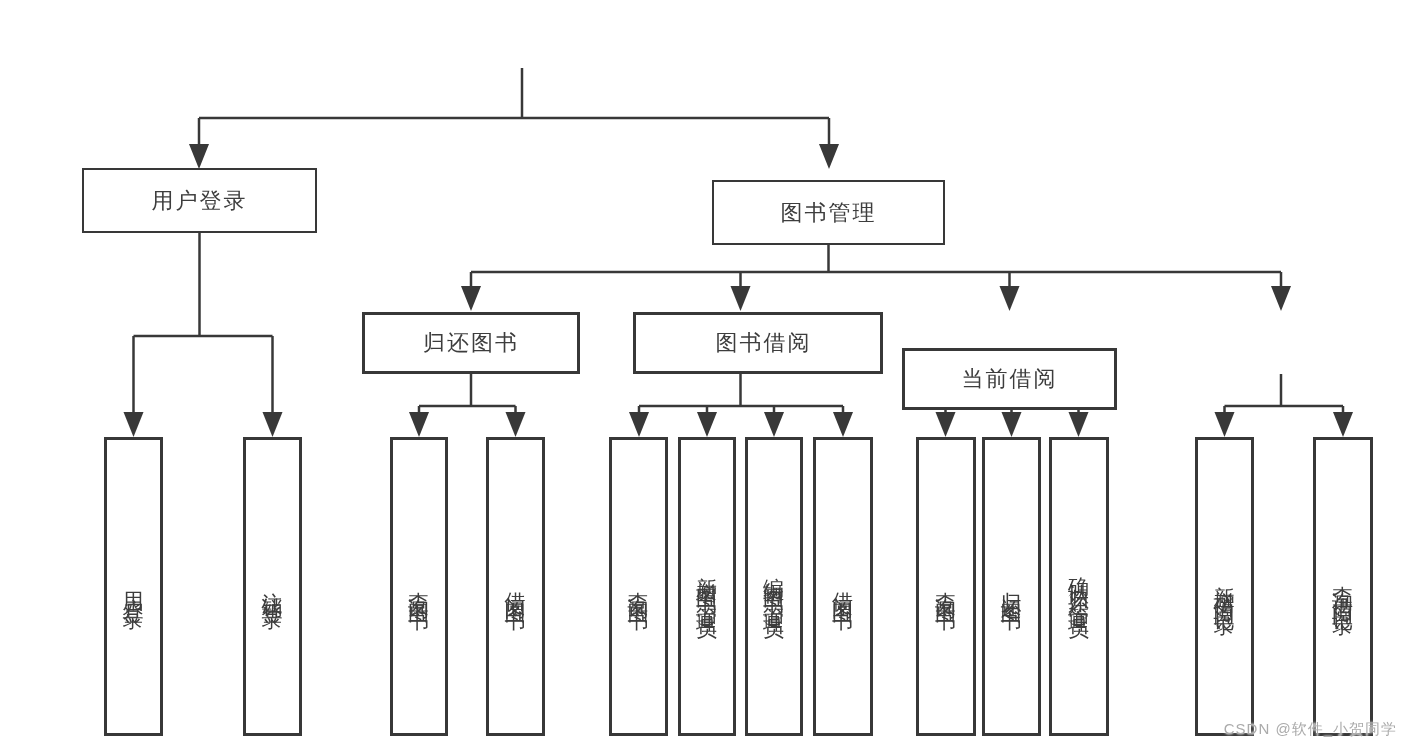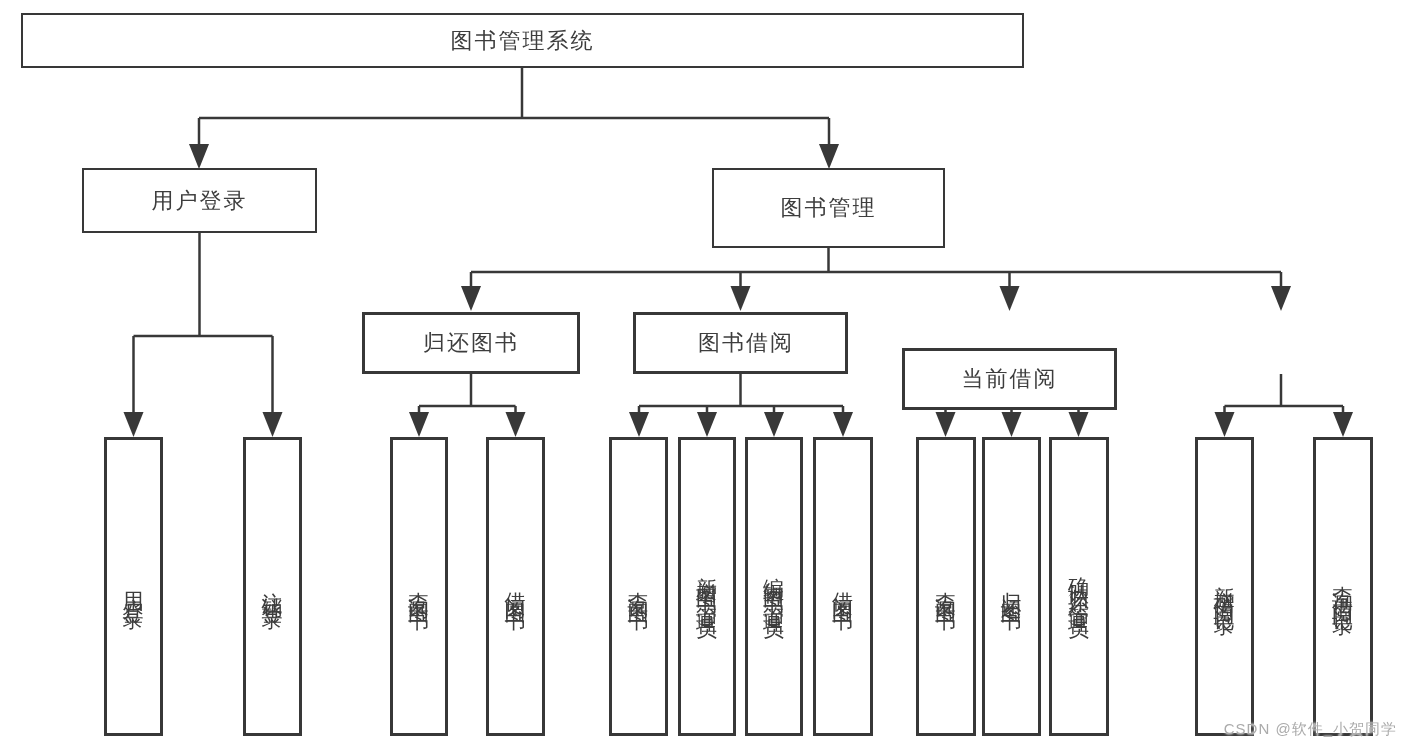--- a/index.html
+++ b/index.html
@@ -109,27 +109,26 @@
       <polygon points="764,412 784,412 774,437"></polygon>
       <polygon points="833,412 853,412 843,437"></polygon>
       <polygon points="935.5,412 955.5,412 945.5,437"></polygon>
       <polygon points="1001.5,412 1021.5,412 1011.5,437"></polygon>
       <polygon points="1068.5,412 1088.5,412 1078.5,437"></polygon>
       <polygon points="1214.5,412 1234.5,412 1224.5,437"></polygon>
       <polygon points="1333,412 1353,412 1343,437"></polygon>
     </g>
   </svg>
 
-  <div class="node h root" style="left:21px;top:13px;width:1003px;height:55px;">图书管理系统</div>
 
   <div class="node h l2" style="left:82px;top:168px;width:235px;height:65px;">用户登录</div>
-  <div class="node h l2" style="left:712px;top:168px;width:233px;height:80px;">图书管理</div>
+  <div class="node h l2" style="left:712px;top:180px;width:233px;height:65px;">图书管理</div>
 
   <div class="node h" style="left:362px;top:312px;width:218px;height:62px;">归还图书</div>
-  <div class="node h" style="left:633px;top:312px;width:215px;height:62px;padding-left:11px;">图书借阅</div>
+  <div class="node h" style="left:633px;top:312px;width:250px;height:62px;padding-left:11px;">图书借阅</div>
   <div class="node h" style="left:902px;top:312px;width:215px;height:62px;margin-top:36px;">当前借阅</div>
 
   <div class="node v" style="left:104px;top:437px;width:59px;height:299px;">用户登录</div>
   <div class="node v" style="left:243px;top:437px;width:59px;height:299px;">注销登录</div>
 
   <div class="node v" style="left:390px;top:437px;width:58px;height:299px;">查询图书</div>
   <div class="node v" style="left:486px;top:437px;width:59px;height:299px;">借阅图书</div>
 
   <div class="node v" style="left:609px;top:437px;width:59px;height:299px;">查询图书</div>
   <div class="node v" style="left:678px;top:437px;width:58px;height:299px;">新增图书（管理员）</div>

